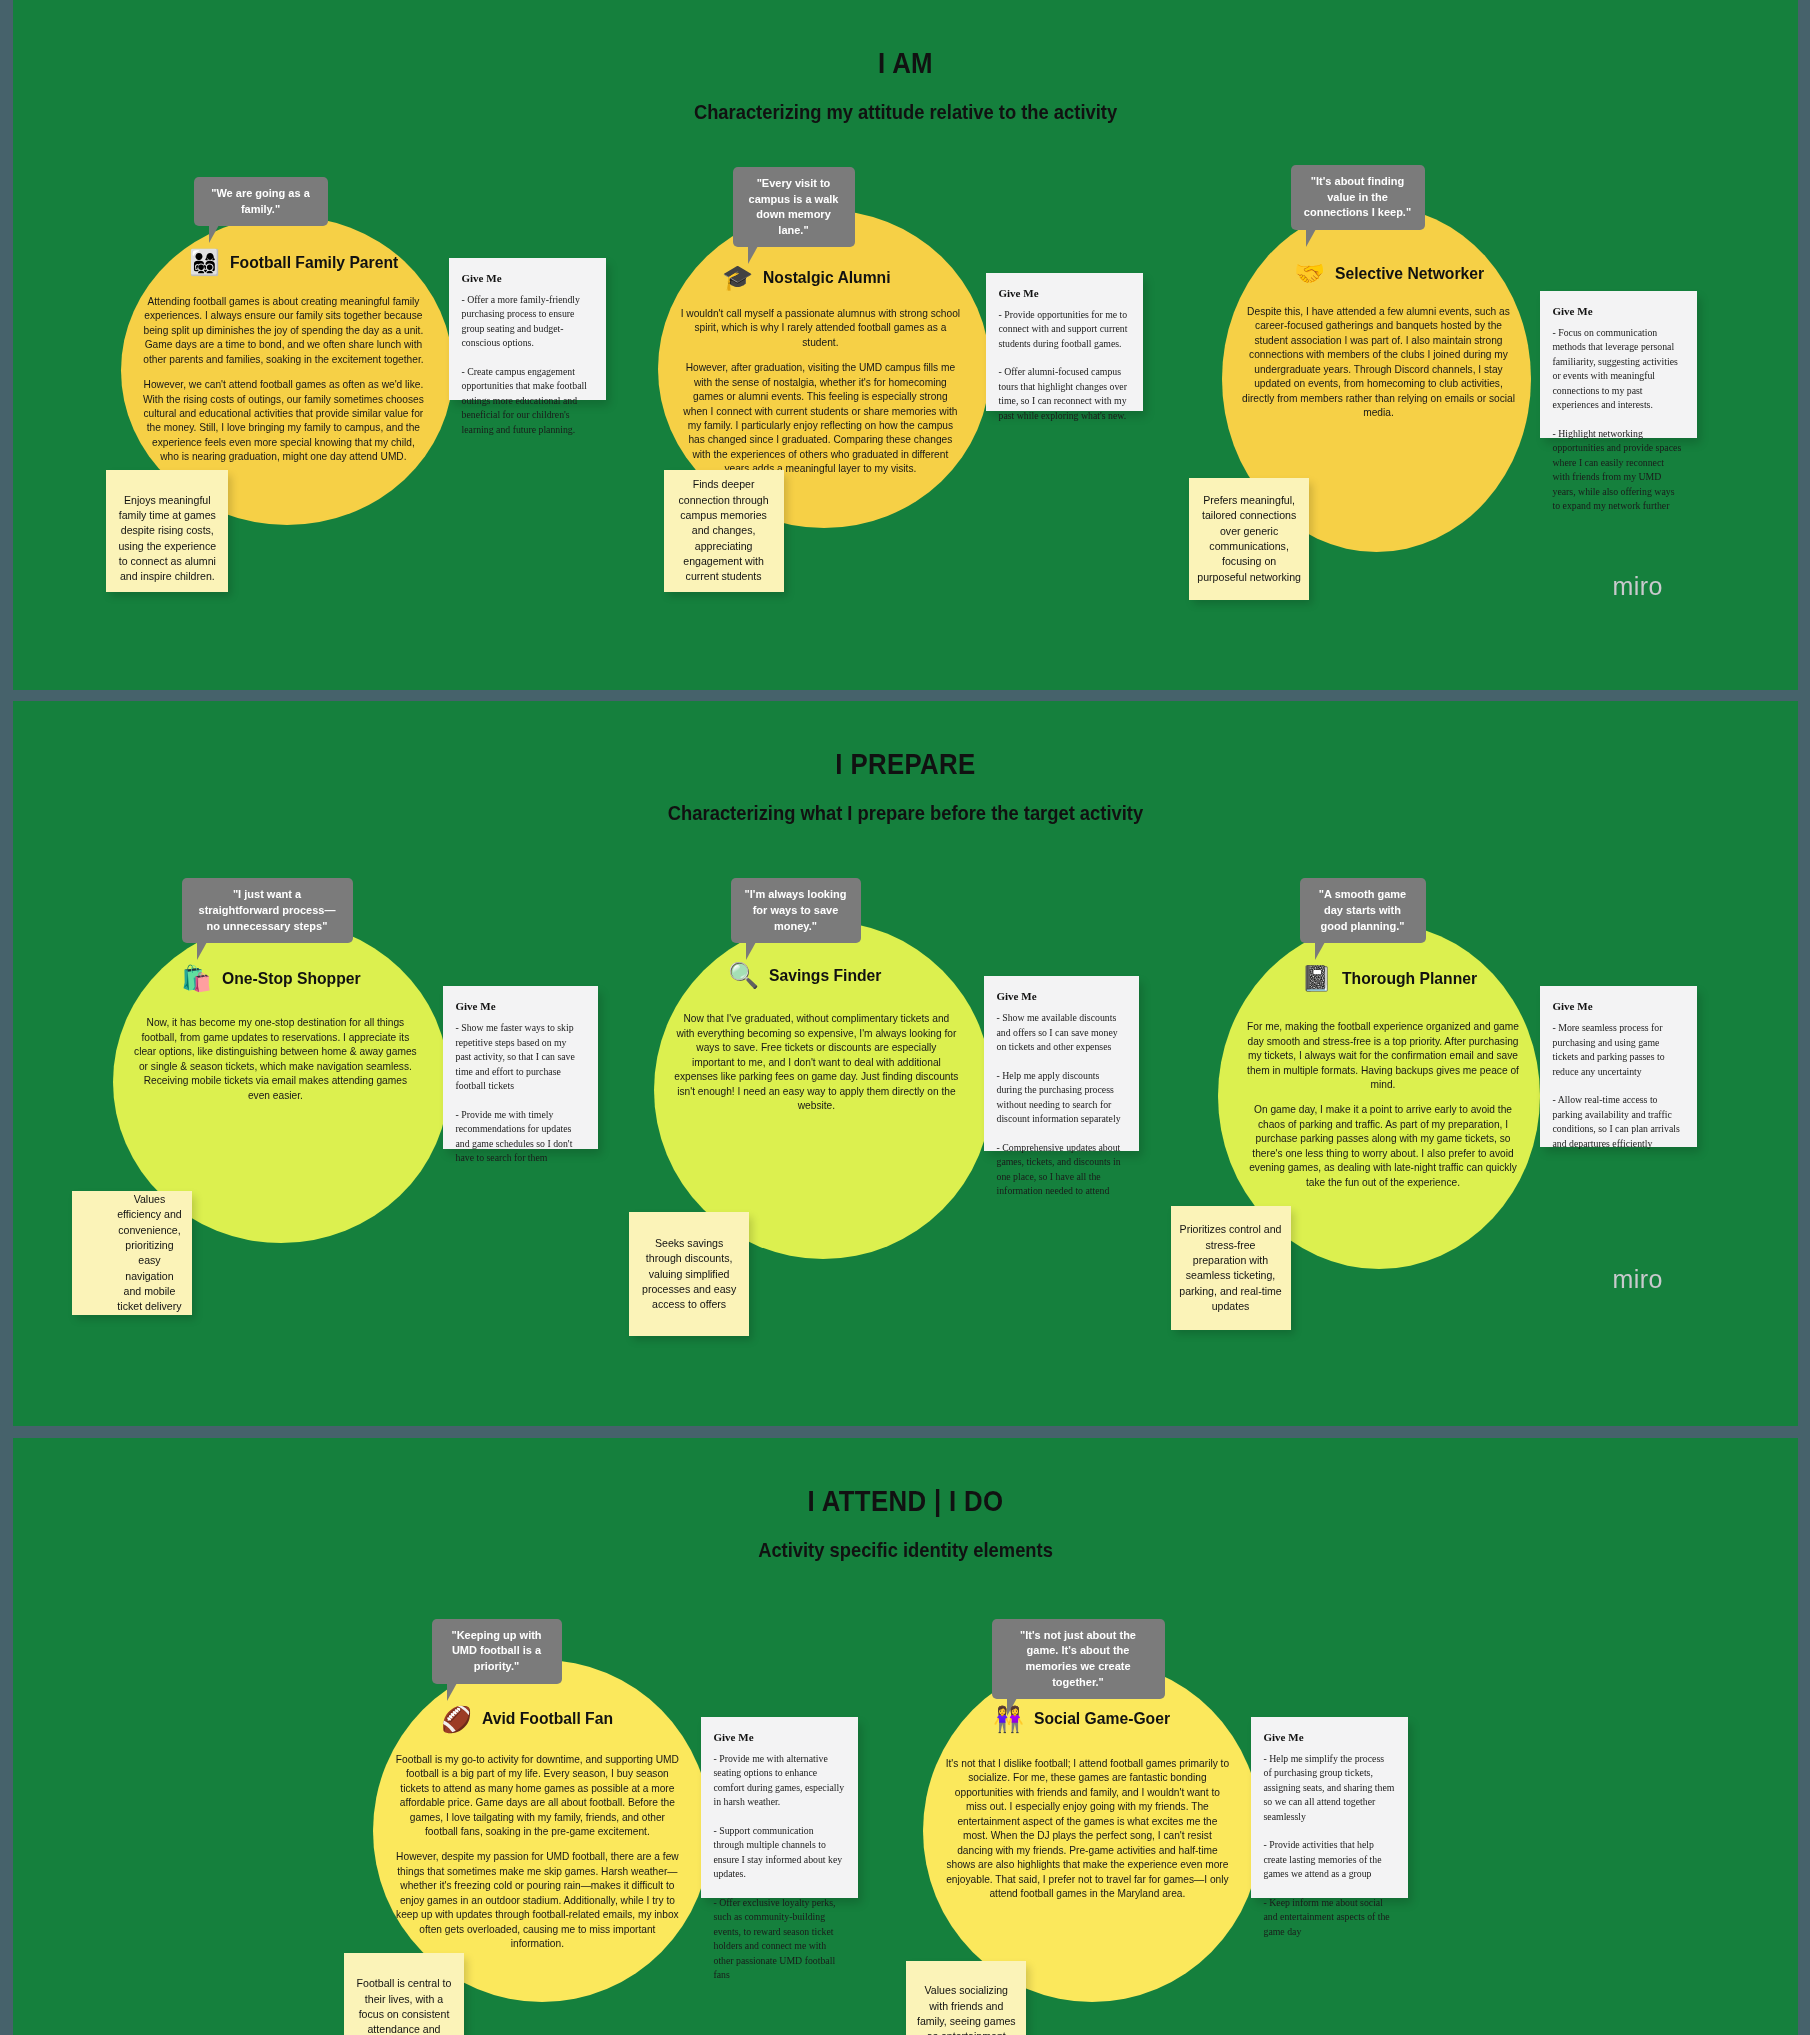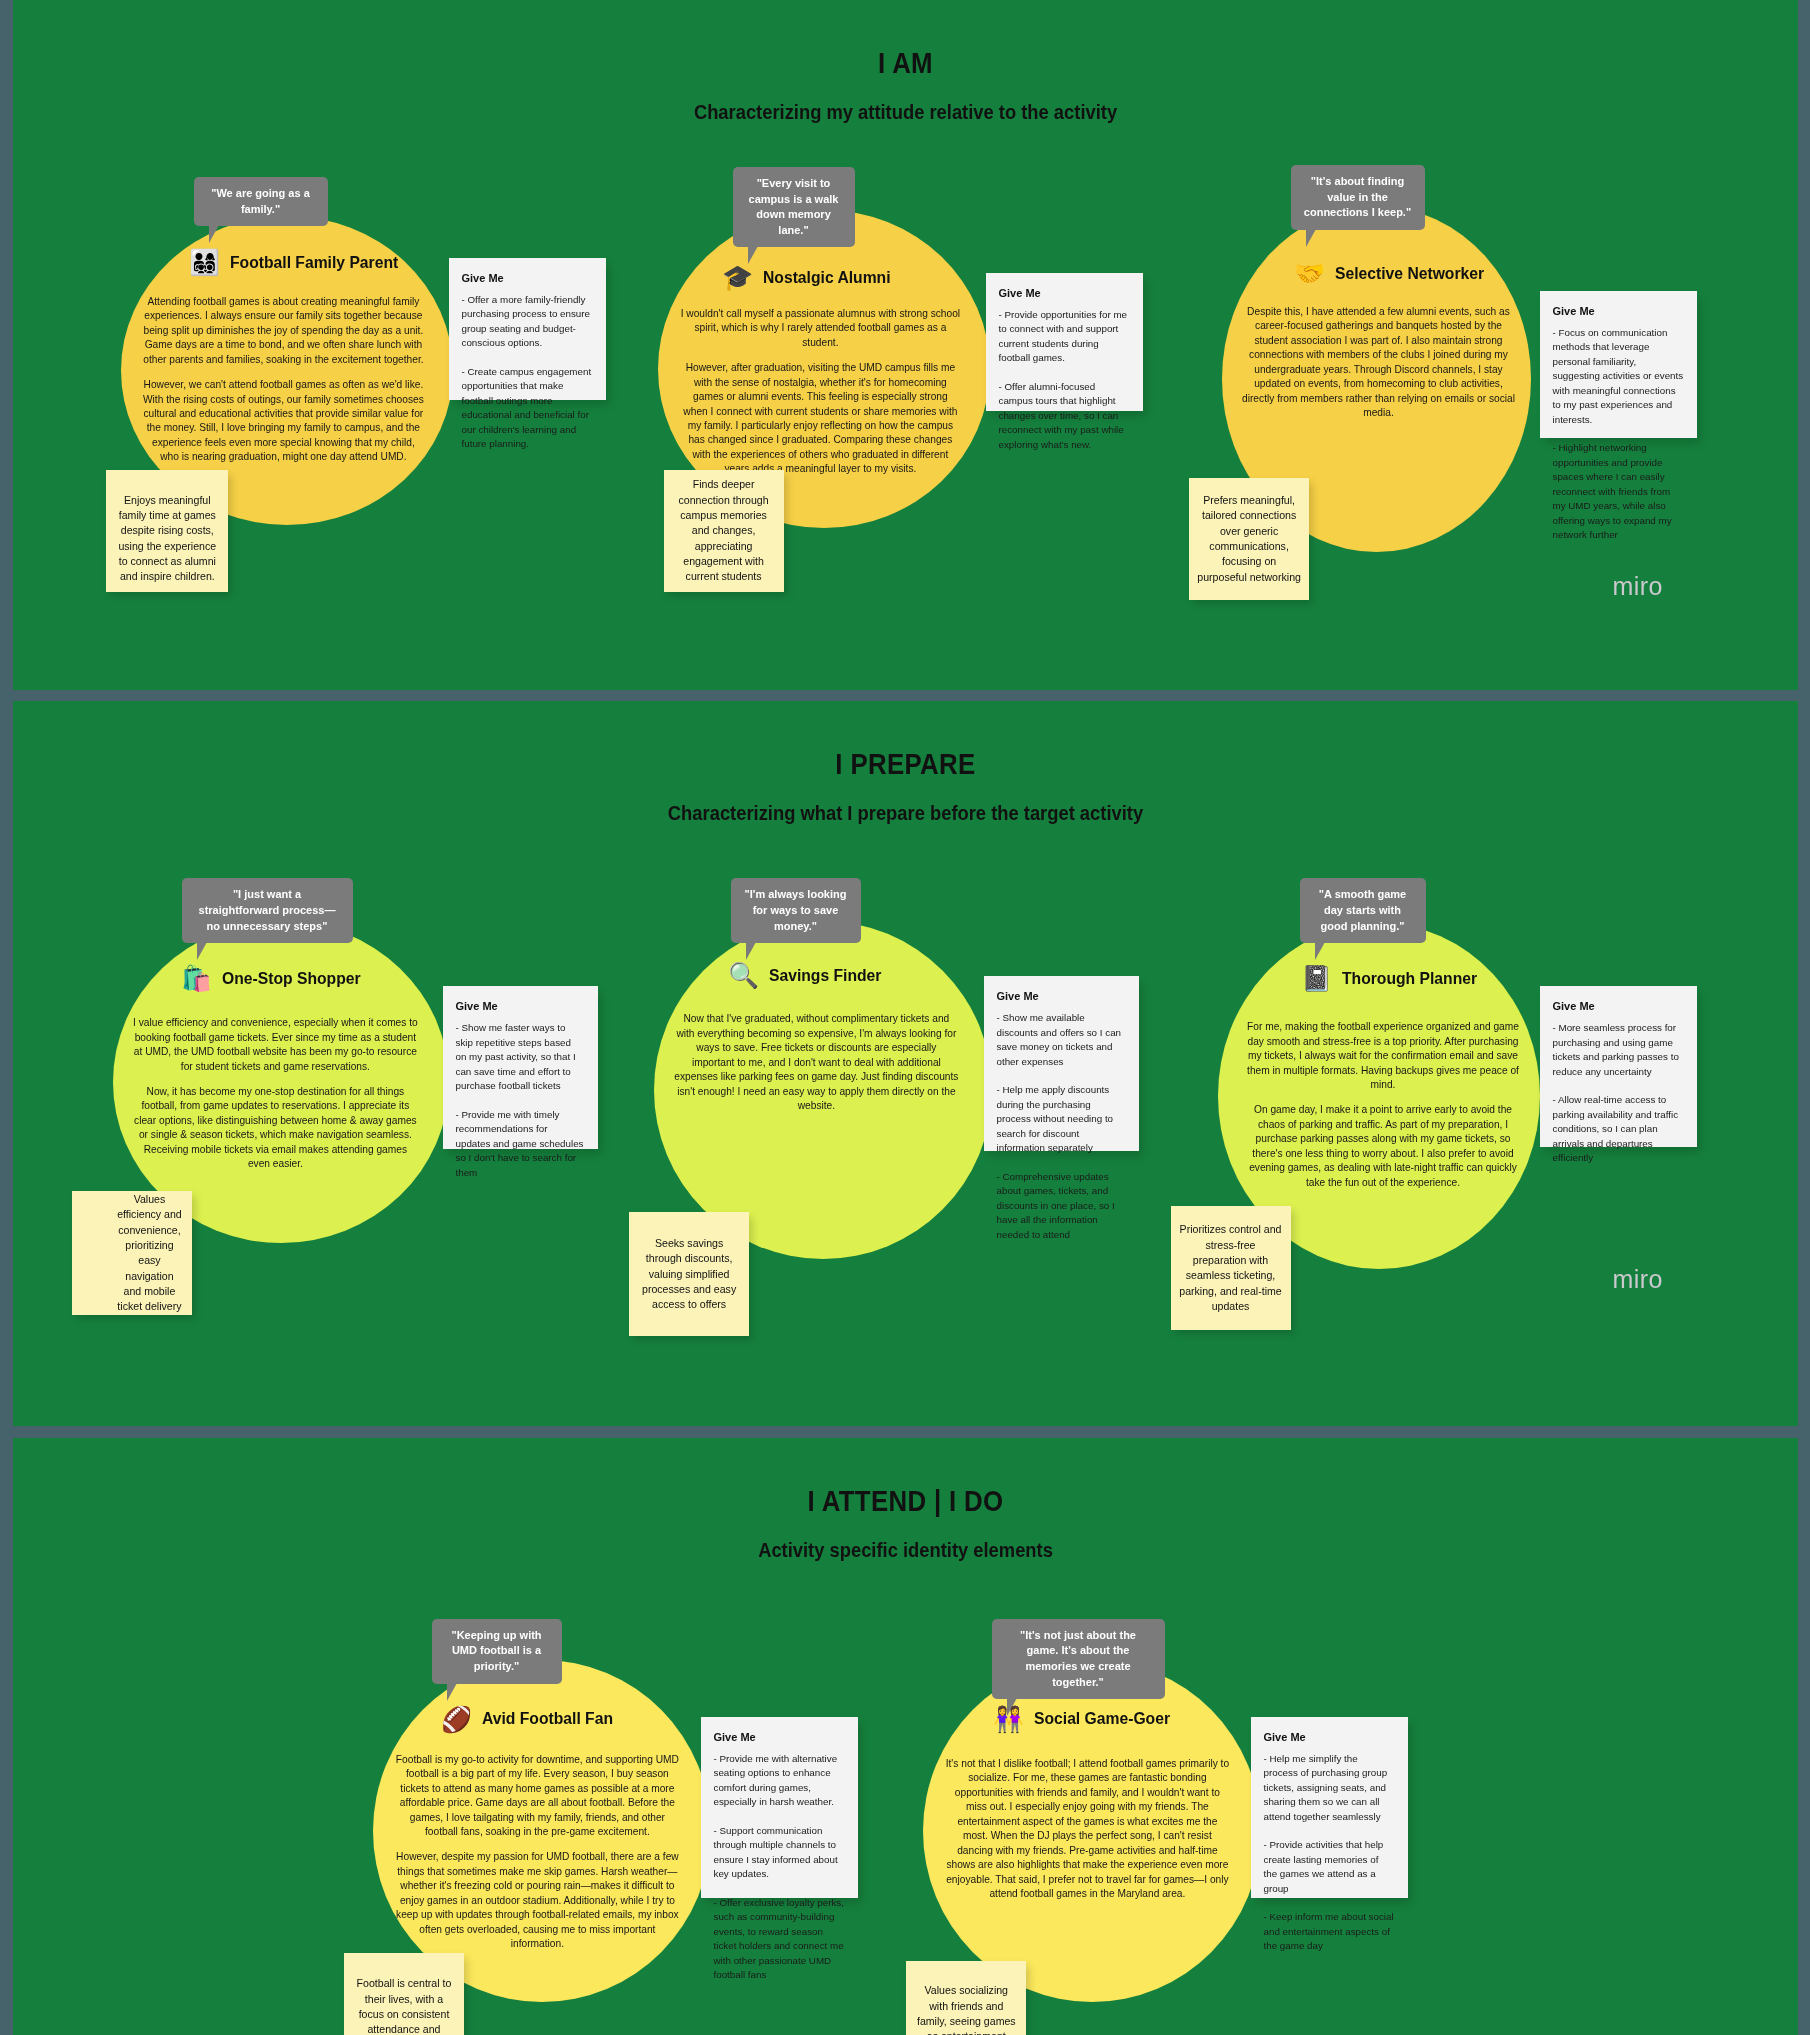--- a/index.html
+++ b/index.html
@@ -127,20 +127,21 @@
   }
   .persona-body p { margin: 0 0 10.6px 0; }
   .persona-body p:last-child { margin-bottom: 0; }
 
   .givecard {
     position: absolute;
     z-index: 4;
     background: #f3f3f4;
     box-shadow: 4.1px 5.7px 9px rgba(0,0,0,0.16);
     padding: 14px 13px 15.5px 13px;
+    font-family: Liberation Serif, serif;
   }
   .givecard .give-title {
     font-size: 11px;
     font-weight: 800;
     color: #111;
     margin-bottom: 9px;
   }
   .givecard .give-item {
     font-size: 9.8px;
     line-height: 1.48;
@@ -272,21 +273,20 @@
       <div class="persona" style="left:98px; top:53px;">
         <div class="blob lime" style="width:336px;height:322px;left:2px;top:43px;"></div>
         <div class="bubble" style="left:71px;top:0px;width:171px;">
           <span>"I just want a straightforward process—no unnecessary steps"</span>
         </div>
         <div class="persona-head" style="left:71px;top:88px;">
           <span class="persona-emoji">🛍️</span>
           <span class="persona-name">One-Stop Shopper</span>
         </div>
         <div class="persona-body" style="left:22.4px;top:138px;width:285px;">
-          <p>I value efficiency and convenience, especially when it comes to booking football game tickets. Ever since my time as a student at UMD, the UMD football website has been my go-to resource for student tickets and game reservations.</p>
           <p>Now, it has become my one-stop destination for all things football, from game updates to reservations. I appreciate its clear options, like distinguishing between home &amp; away games or single &amp; season tickets, which make navigation seamless. Receiving mobile tickets via email makes attending games even easier.</p>
         </div>
         <div class="givecard" style="left:332px;top:108px;width:155px;height:163px;">
           <div class="give-title">Give Me</div>
           <div class="give-item">- Show me faster ways to skip repetitive steps based on my past activity, so that I can save time and effort to purchase football tickets</div>
           <div class="give-item">- Provide me with timely recommendations for updates and game schedules so I don't have to search for them</div>
         </div>
         <div class="sticky" style="left:-39px;top:313px;width:120px;height:124px;padding-left:44px;">
           <span>Values efficiency and convenience, prioritizing easy navigation and mobile ticket delivery</span>
         </div>

